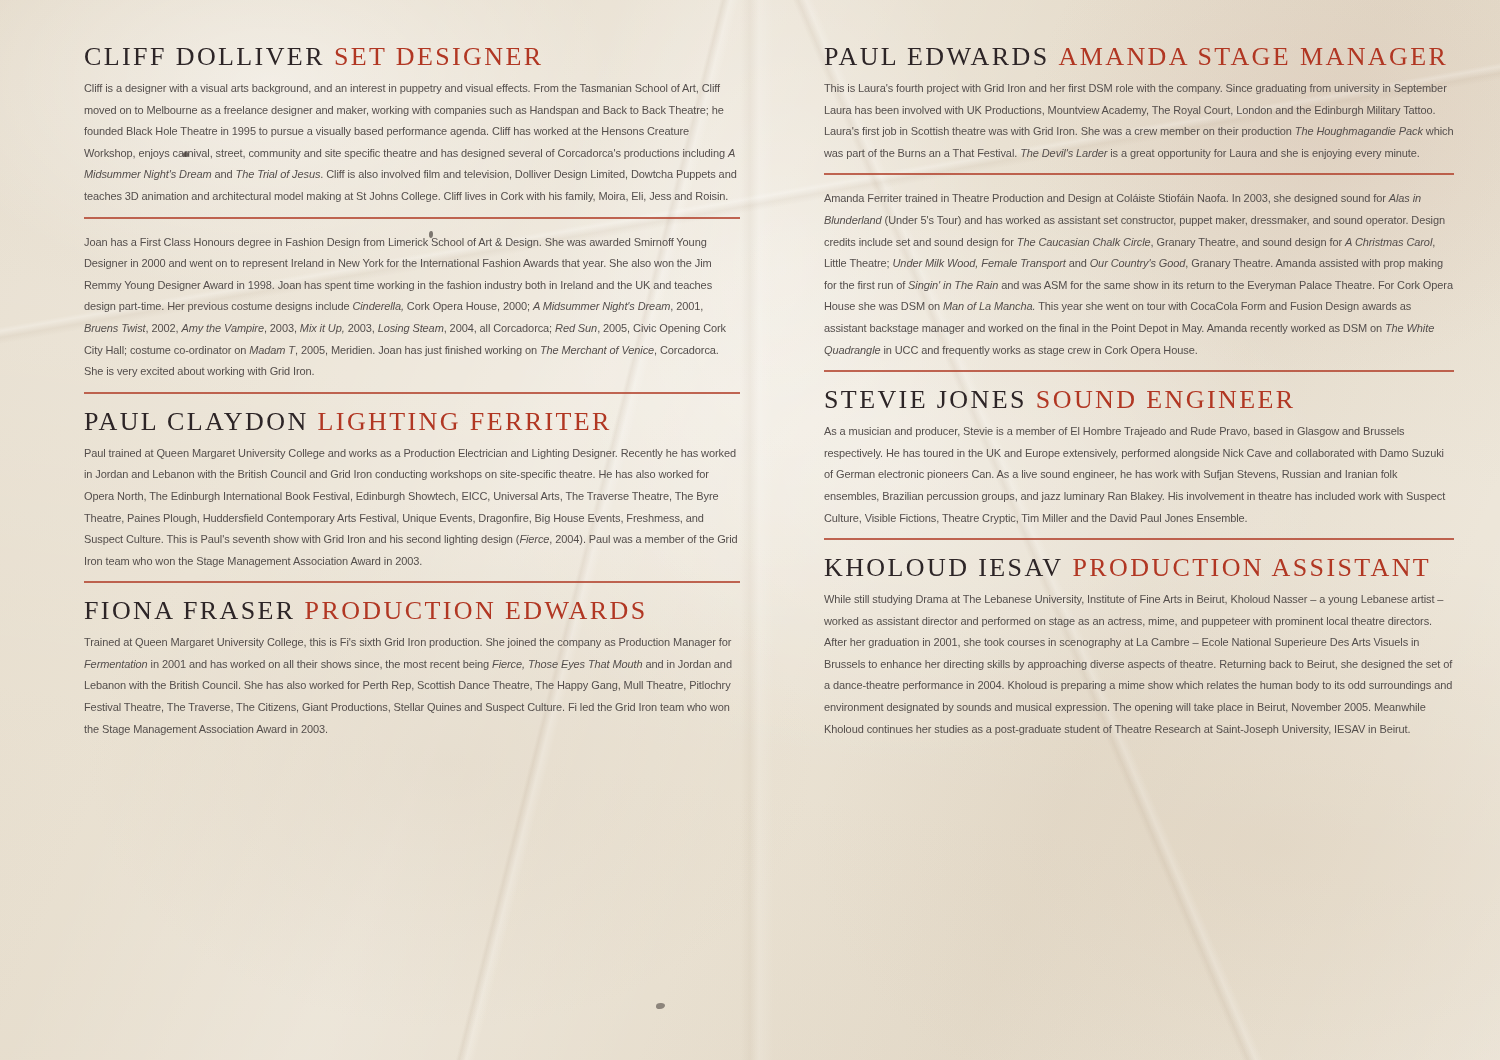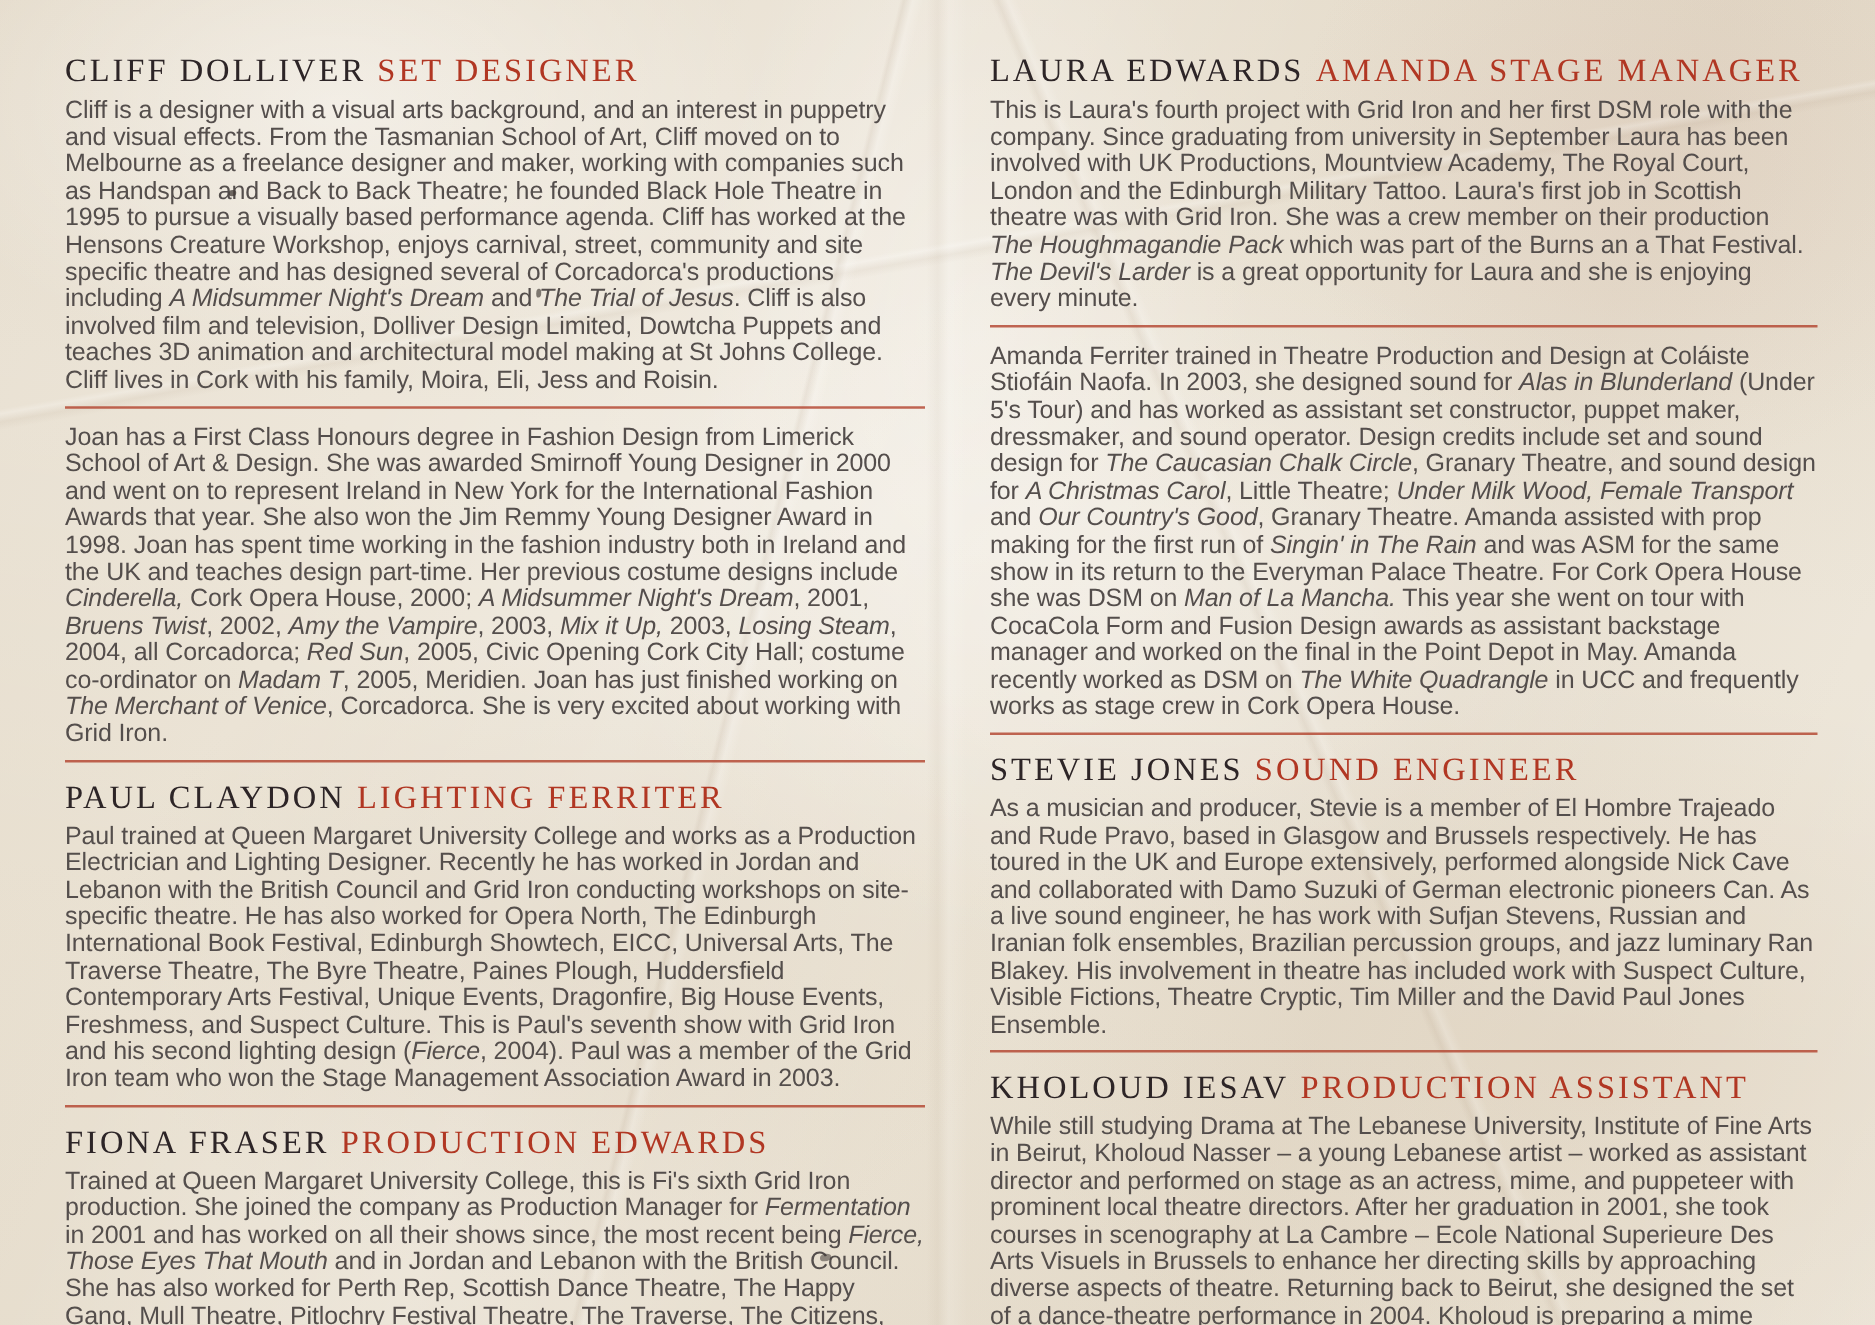--- a/index.html
+++ b/index.html
@@ -46,35 +46,35 @@
   .content {
     position: relative;
     display: flex;
     padding: 42px 0 0 52px;
     gap: 52px;
   }
   .column { display: block; }
   .column.left  { width: 688px; }
   .column.right { width: 662px; }
 
-  .bio-section { display: block; }
+  .bio-section { display: block; margin-left: 32px; }
   .bio-header {
     font-family: "Liberation Serif", serif;
     font-weight: normal;
     font-size: 26px;
     line-height: 30px;
     letter-spacing: 2.4px;
     color: var(--name-color);
     margin: 0 0 6px 0;
     white-space: nowrap;
   }
   .person-name { color: var(--name-color); }
   .person-role { color: var(--role-color); margin-left: 9px; }
   .bio-text {
-    font-size: 20px;
+    font-size: 11px;
     line-height: 21.6px;
     letter-spacing: -0.1px;
     color: var(--body-color);
     text-align: left;
   }
   .bio-text em { font-style: italic; }
   .section-divider {
     border: none;
     border-top: 2px solid var(--divider-color);
     opacity: 0.8;
@@ -119,21 +119,21 @@
     <h2 class="bio-header">
       <span class="person-name">FIONA FRASER</span><span class="person-role">PRODUCTION EDWARDS</span>
     </h2>
     <p class="bio-text"><span>Trained at Queen Margaret University College, this is Fi's sixth Grid Iron production. She joined the company as Production Manager for </span><em>Fermentation</em><span> in 2001 and has worked on all their shows since, the most recent being </span><em>Fierce, Those Eyes That Mouth</em><span> and in Jordan and Lebanon with the British Council. She has also worked for Perth Rep, Scottish Dance Theatre, The Happy Gang, Mull Theatre, Pitlochry Festival Theatre, The Traverse, The Citizens, Giant Productions, Stellar Quines and Suspect Culture.  Fi led the Grid Iron team who won the Stage Management Association Award in 2003.</span></p>
 
   </section>
 </div>
     <div class="column right">
   <section class="bio-section">
     <h2 class="bio-header">
-      <span class="person-name">LAURA EDWARDS</span><span class="person-role">AMANDA STAGE MANAGER</span>
+      <span class="person-name">PAUL EDWARDS</span><span class="person-role">AMANDA STAGE MANAGER</span>
     </h2>
     <p class="bio-text"><span>This is Laura's fourth project with Grid Iron and her first DSM role with the company. Since graduating from university in September Laura has been involved with UK Productions, Mountview Academy, The Royal Court, London and the Edinburgh Military Tattoo. Laura's first job in Scottish theatre was with Grid Iron. She was a crew member on their production </span><em>The Houghmagandie Pack</em><span> which was part of the Burns an a That Festival. </span><em>The Devil's Larder</em><span> is a great opportunity for Laura and she is enjoying every minute.</span></p>
     <hr class="section-divider">
   </section>
 
   <section class="bio-section">
     <p class="bio-text"><span>Amanda Ferriter trained in Theatre Production and Design at Coláiste Stiofáin Naofa. In 2003, she designed sound for </span><em>Alas in Blunderland</em><span> (Under 5's Tour) and has worked as assistant set constructor, puppet maker, dressmaker, and sound operator. Design credits include set and sound design for </span><em>The Caucasian Chalk Circle</em><span>, Granary Theatre, and sound design for </span><em>A Christmas Carol</em><span>, Little Theatre; </span><em>Under Milk Wood, Female Transport</em><span> and </span><em>Our Country's Good</em><span>, Granary Theatre. Amanda assisted with prop making for the first run of </span><em>Singin' in The Rain</em><span> and was ASM for the same show in its return to the Everyman Palace Theatre. For Cork Opera House she was DSM on </span><em>Man of La Mancha.</em><span> This year she went on tour with CocaCola Form and Fusion Design awards as assistant backstage manager and worked on the final in the Point Depot in May. Amanda recently worked as DSM on </span><em>The White Quadrangle</em><span> in UCC and frequently works as stage crew in Cork Opera House.</span></p>
     <hr class="section-divider">
   </section>
 

